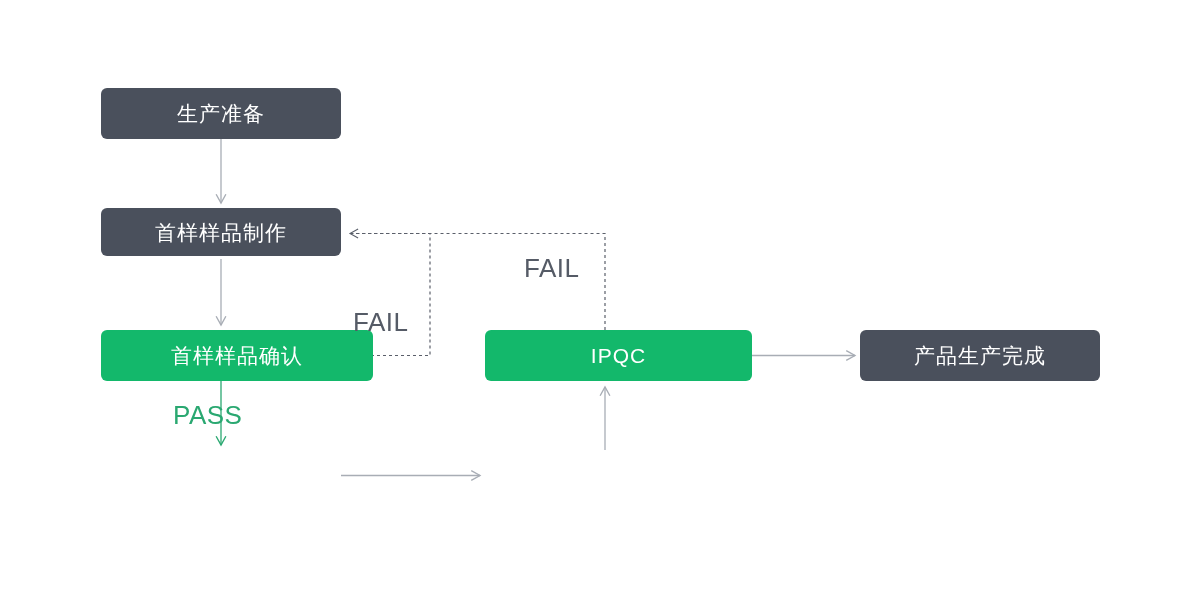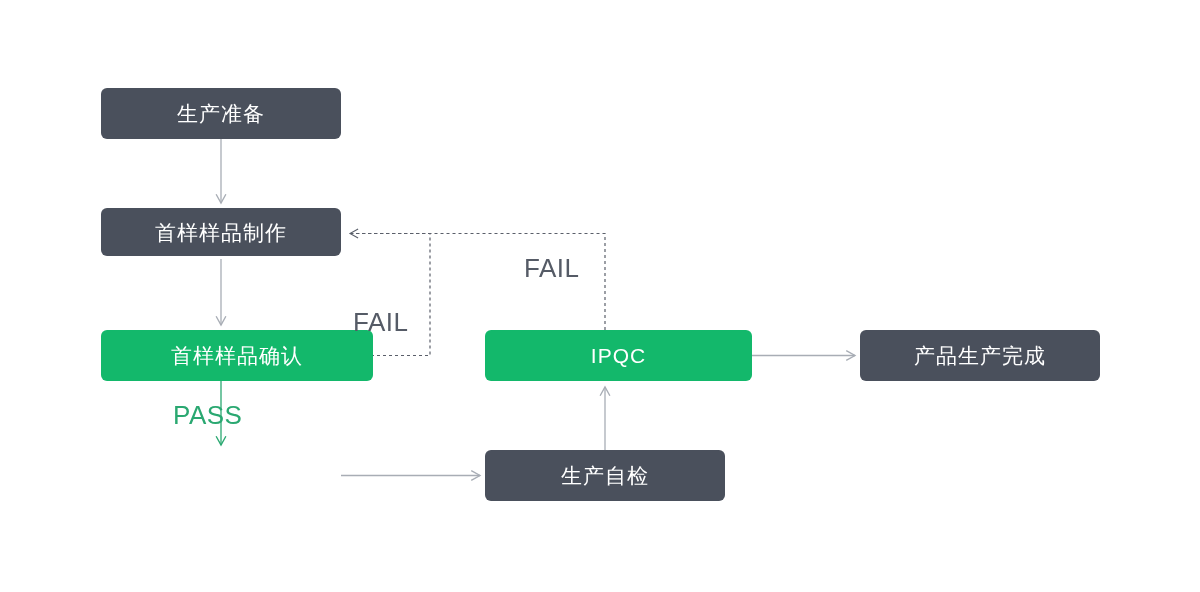--- a/index.html
+++ b/index.html
@@ -105,23 +105,20 @@
 
   <div class="node dark" style="left:101px; top:208px; width:240px; height:48px;">
     <span class="node-label">首样样品制作</span>
   </div>
 
   <div class="node green" style="left:101px; top:330px; width:272px; height:51px;">
     <span class="node-label">首样样品确认</span>
   </div>
 
 
-  <div class="node dark" style="left:485px; top:450px; width:240px; height:51px;">
-    <span class="node-label">生产自检</span>
-  </div>
 
   <div class="node green" style="left:485px; top:330px; width:267px; height:51px;">
     <span class="node-label">IPQC</span>
   </div>
 
   <div class="node dark" style="left:860px; top:330px; width:240px; height:51px;">
     <span class="node-label">产品生产完成</span>
   </div>
 
   <div class="edge-label gray" style="left:353px; top:309px;">FAIL</div>

